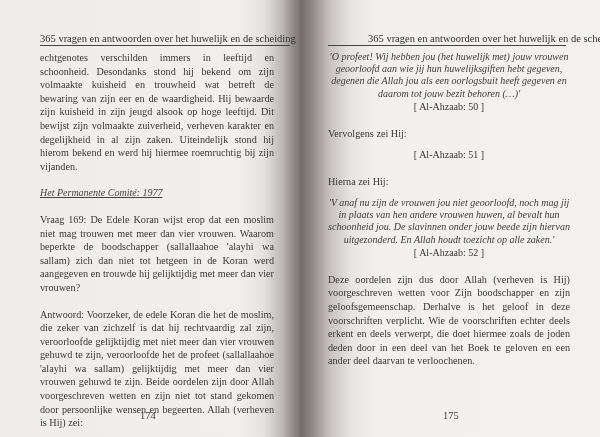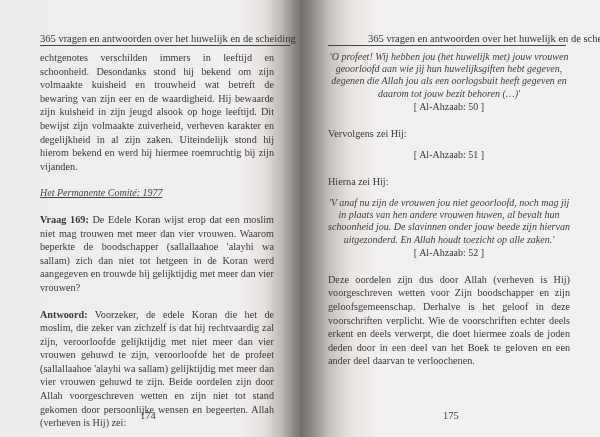--- a/index.html
+++ b/index.html
@@ -23,21 +23,21 @@
     .head-rule { position: absolute; top: 45px; height: 1px; background: #444; }
     .page.left .head-rule { left: 40px; width: 250px; }
     .page.right .head-rule { left: 28px; width: 238px; }
 
     .body-left { position: absolute; left: 40px; top: 51px; width: 234px; font-size: 10.2px; line-height: 13.6px; }
     .body-right { position: absolute; left: 28px; top: 51px; width: 242px; font-size: 10.2px; line-height: 13.6px; }
 
     p.just { text-align: justify; text-align-last: left; }
     .spacer { height: 13px; }
     .spacer-sm { height: 8px; }
-    .bold { font-weight: bold; }
+    .bold { font-weight: normal; }
     .source-line { font-style: italic; font-size: 10px; color: #444; text-decoration: underline; }
     .quote { font-style: italic; font-size: 10px; line-height: 12.2px; text-align: center; color: #3f3d3c; }
     .ref { text-align: center; font-size: 10px; line-height: 14px; }
     .arabic {
       direction: rtl; text-align: center; font-family: "DejaVu Sans", sans-serif;
       font-size: 9.6px; line-height: 16px; color: #3a3837; letter-spacing: 0;
     }
     .page-number { position: absolute; bottom: 16px; font-size: 10.5px; color: #444; }
     .page.left .page-number { left: 140px; }
     .page.right .page-number { left: 143px; }

